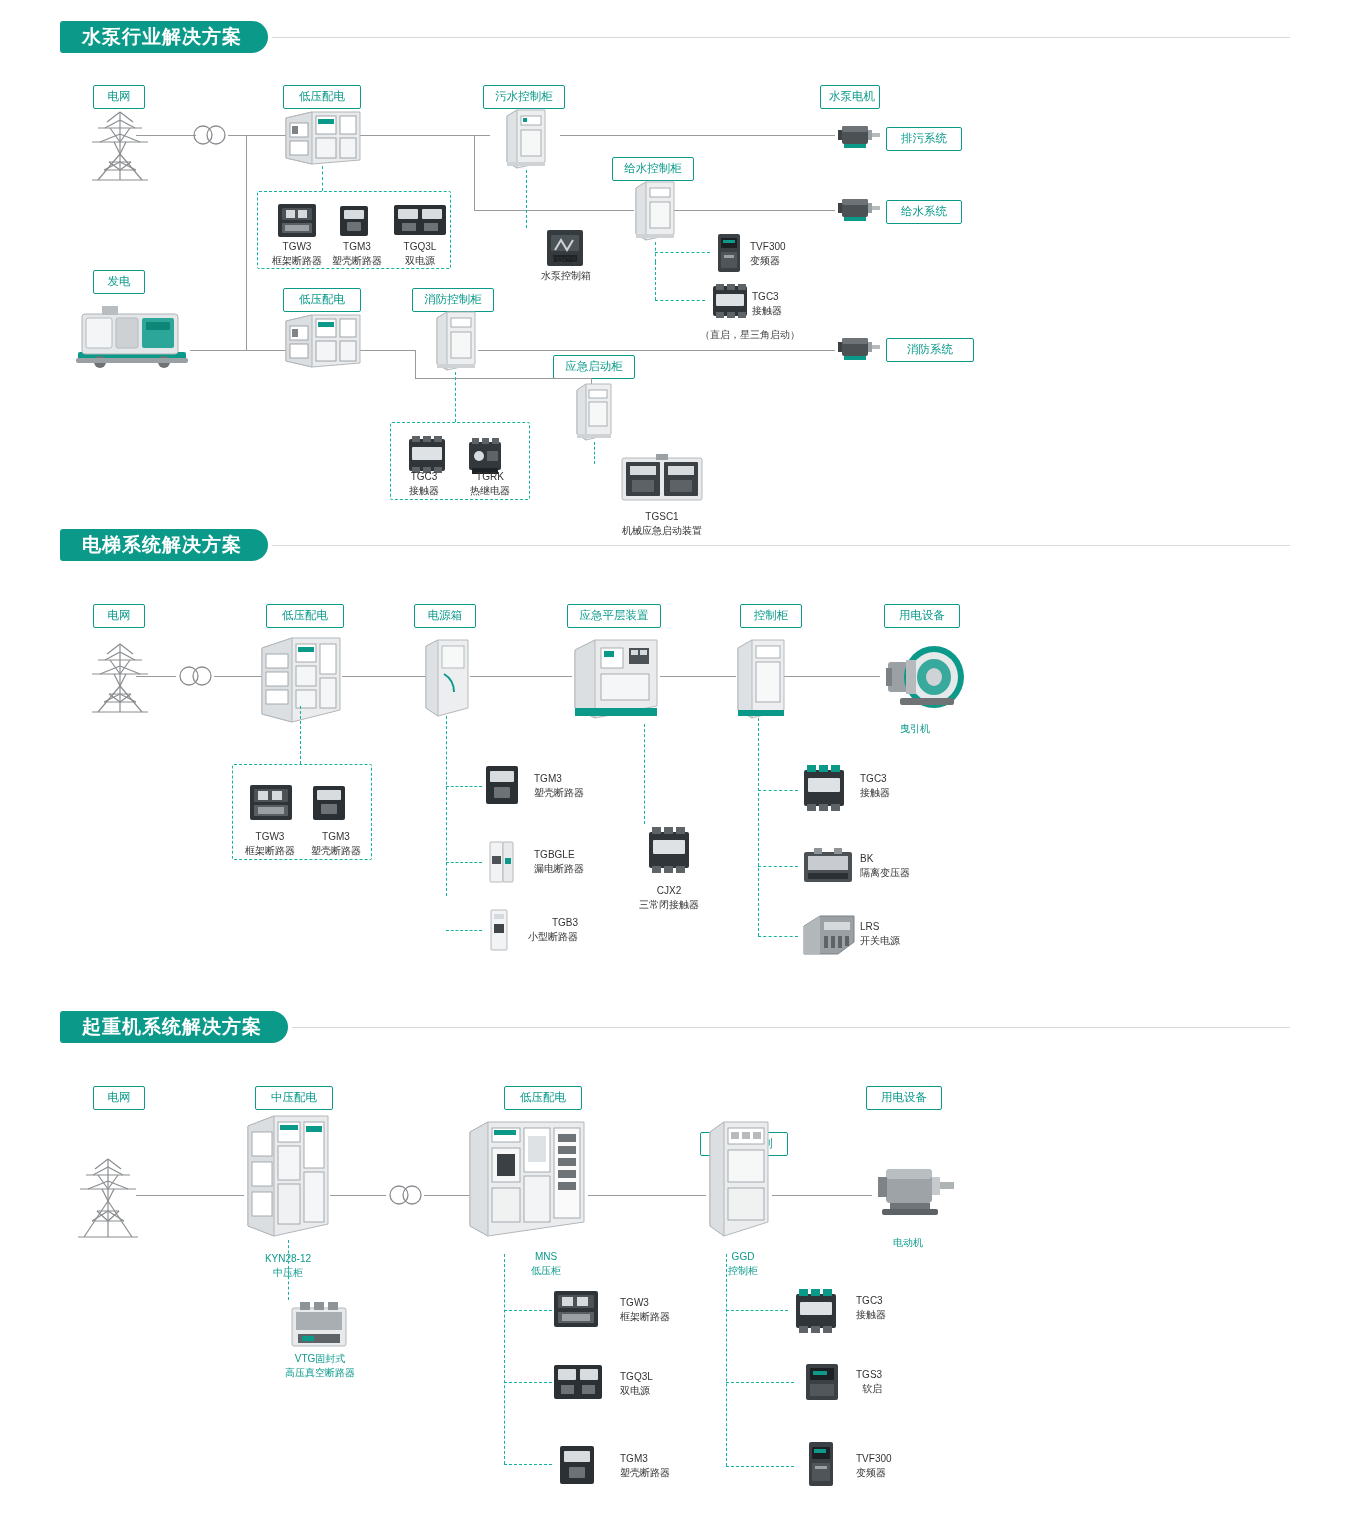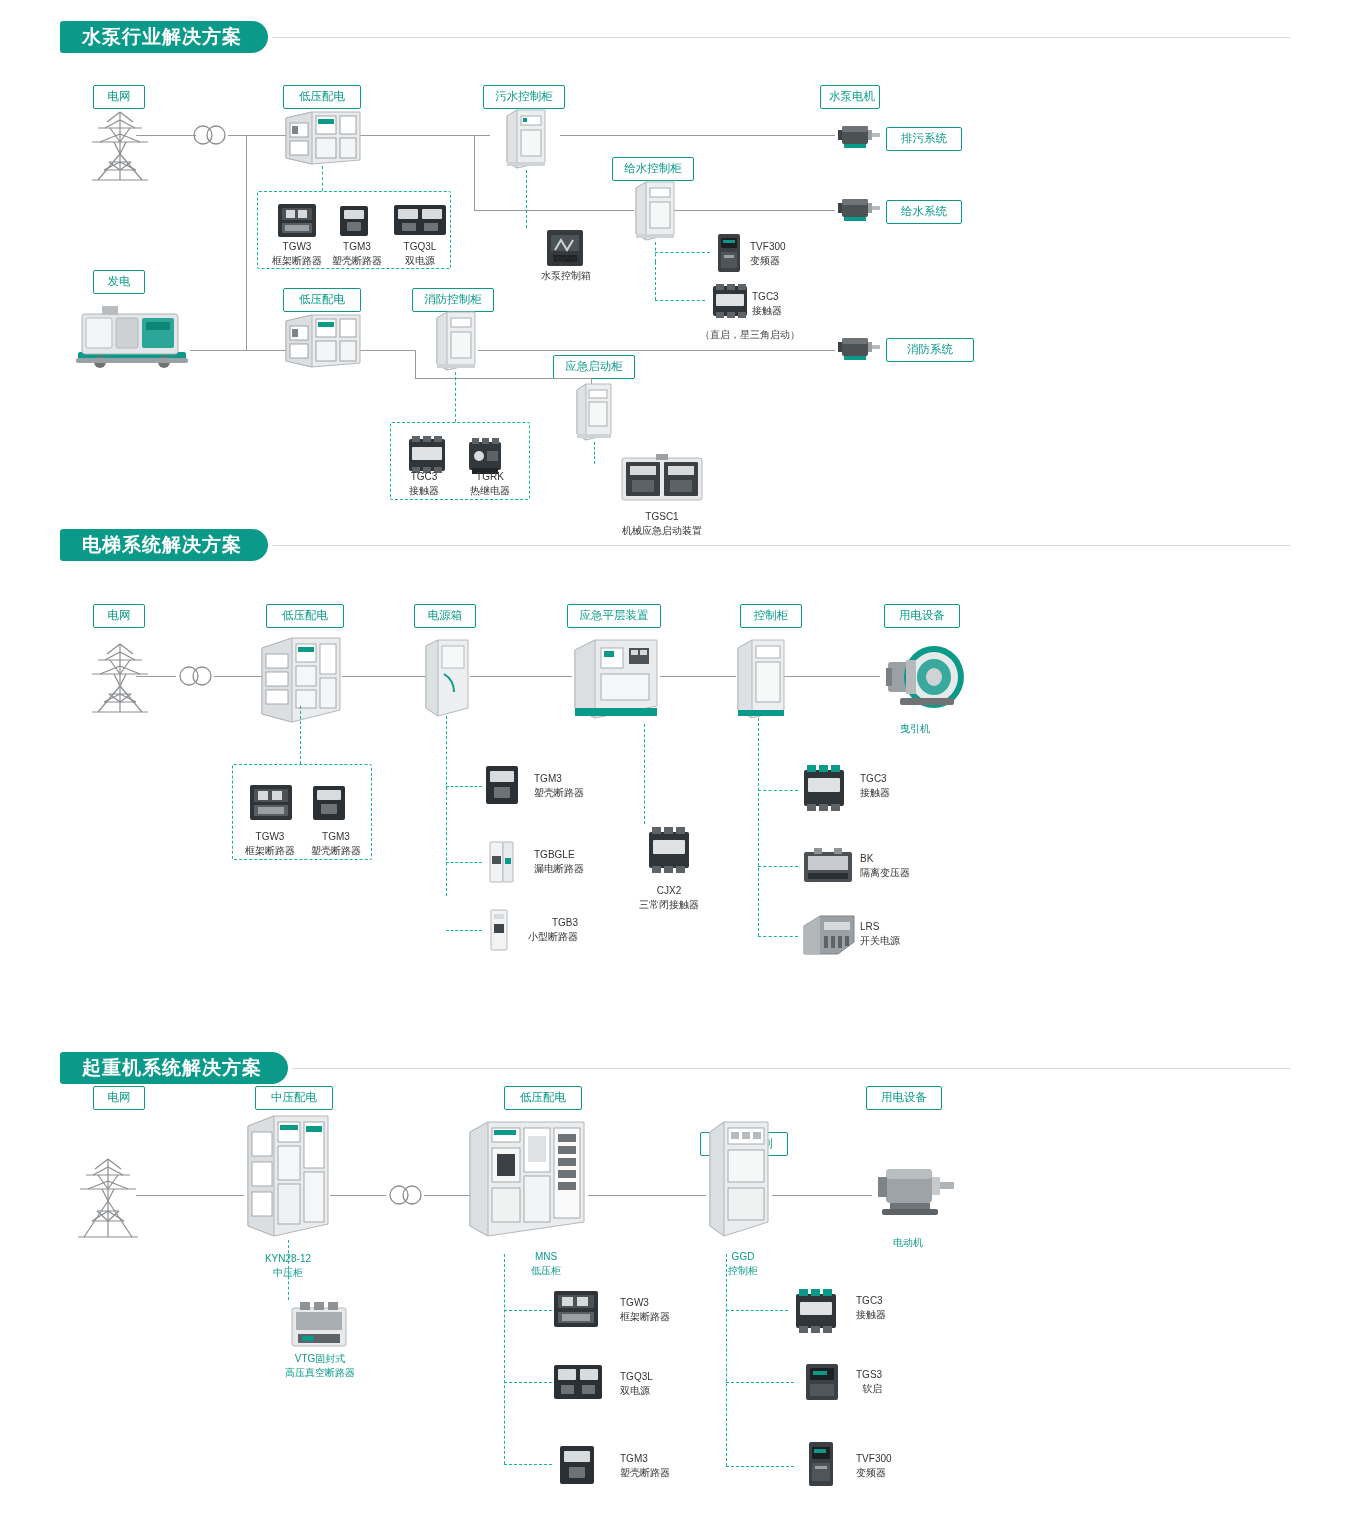--- a/index.html
+++ b/index.html
@@ -685,21 +685,21 @@
         <rect x="38" y="24" width="4" height="12"></rect>
           <rect x="45" y="24" width="4" height="10"></rect>
       </g>
     </svg>
   </div>
   <div class="cap" style="left:860px; top:920px; text-align:left;">
     <span class="n">LRS</span>
     <span class="d">开关电源</span>
   </div>
 
-  <div class="section-head" style="left:60px; top:1010px; width:1230px;margin-top:41px;">
+  <div class="section-head" style="left:60px; top:1010px; width:1230px;">
     <div class="tag">起重机系统解决方案</div>
     <div class="rule"></div>
   </div>
 
   <div class="chip" style="left:93px; top:1086px; width:52px;">电网</div>
   <div class="chip" style="left:255px; top:1086px; width:78px;">中压配电</div>
   <div class="chip" style="left:504px; top:1086px; width:78px;">低压配电</div>
   <div class="chip" style="left:700px; top:1132px; width:88px;">电动机控制</div>
   <div class="chip" style="left:866px; top:1086px; width:76px;">用电设备</div>
 

